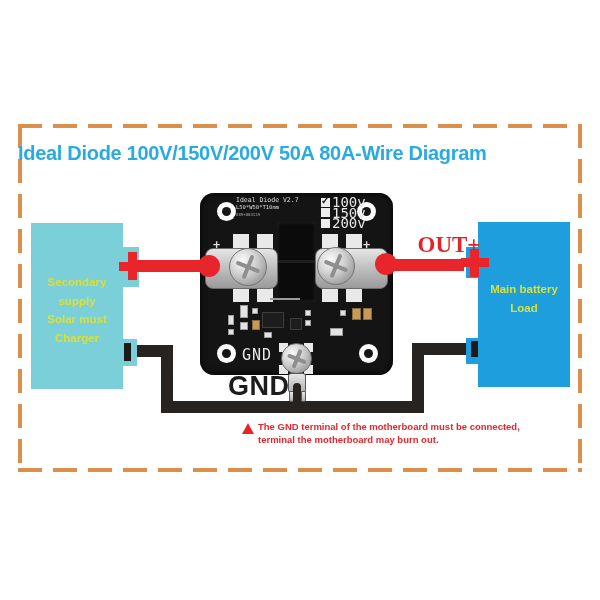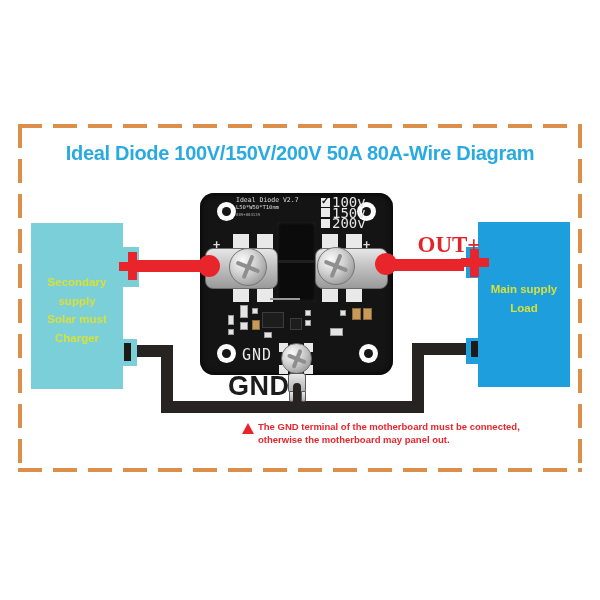--- a/index.html
+++ b/index.html
@@ -3,21 +3,21 @@
 <meta charset="utf-8">
 <style>
   html,body{margin:0;padding:0;background:#fff;}
   #canvas{position:relative;width:600px;height:600px;background:#ffffff;overflow:hidden;
           font-family:"Liberation Sans",sans-serif;}
   .abs{position:absolute;}
   
   .dash-h{height:4px;background:repeating-linear-gradient(90deg,#DB8F4B 0 24px,transparent 24px 35px);}
   .dash-v{width:4px;background:repeating-linear-gradient(180deg,#DB8F4B 0 24px,transparent 24px 35px);}
   
-  .title{left:18px;top:142px;width:564px;text-align:center;font-size:20px;font-weight:bold;
+  .title{left:18px;top:142px;width:564px;text-align:left;font-size:20px;font-weight:bold;
          letter-spacing:-0.3px;color:#29ABE2;}
   
   .wire-k{background:#272321;}
   .wire-r{background:#E8252B;}
   .dot-r{width:22px;height:22px;border-radius:50%;background:#E8252B;}
   
   .boxL{background:#7BCFD8;}
   .boxR{background:#1E9EDD;}
   .box-text{width:100%;text-align:center;font-weight:bold;font-size:11.5px;line-height:18.5px;color:#D8E03A;}
   .termbar{background:#1d1b1a;}
@@ -80,21 +80,21 @@
     </div>
   </div>
   <div class="abs boxL" style="left:123px;top:247px;width:16px;height:40px;"></div>
   <div class="abs plusbar" style="left:119px;top:262px;width:28px;height:9px;"></div>
   <div class="abs plusbar" style="left:128px;top:252px;width:9px;height:28px;"></div>
   <div class="abs boxL" style="left:123px;top:339px;width:14px;height:27px;"></div>
   <div class="abs termbar" style="left:124px;top:343px;width:7px;height:18px;"></div>
 
   <div class="abs boxR" style="left:478px;top:222px;width:92px;height:165px;">
     <div class="abs box-text" style="top:58px;">
-      <div>Main supply</div>
+      <div>Main battery</div>
       <div>Load</div>
     </div>
   </div>
   <div class="abs boxR" style="left:466px;top:247px;width:12px;height:31px;"></div>
   <div class="abs plusbar" style="left:461px;top:258px;width:28px;height:9px;"></div>
   <div class="abs plusbar" style="left:470px;top:249px;width:9px;height:28px;"></div>
   <div class="abs boxR" style="left:466px;top:338px;width:12px;height:26px;"></div>
   <div class="abs termbar" style="left:471px;top:341px;width:7px;height:16px;"></div>
 
   <div class="abs pcb">
@@ -177,15 +177,15 @@
   <div class="abs wire-r" style="left:136px;top:260px;width:76px;height:12px;"></div>
   <div class="abs dot-r" style="left:198px;top:255px;"></div>
   <div class="abs wire-r" style="left:384px;top:259px;width:80px;height:12px;"></div>
   <div class="abs dot-r" style="left:375px;top:253px;"></div>
 
   <div class="abs io-label" style="left:409px;top:232px;width:80px;">OUT+</div>
   <div class="abs gnd-label" style="left:228px;top:371px;">GND</div>
 
   <div class="abs warn-tri" style="left:242px;top:423px;"></div>
   <div class="abs warn" style="left:258px;top:421px;">The GND terminal of the motherboard must be connected,</div>
-  <div class="abs warn" style="left:258px;top:434px;">otherwise the motherboard may panel out.</div>
+  <div class="abs warn" style="left:258px;top:434px;">terminal the motherboard may burn out.</div>
 
 </div>
 
 </body></html>

